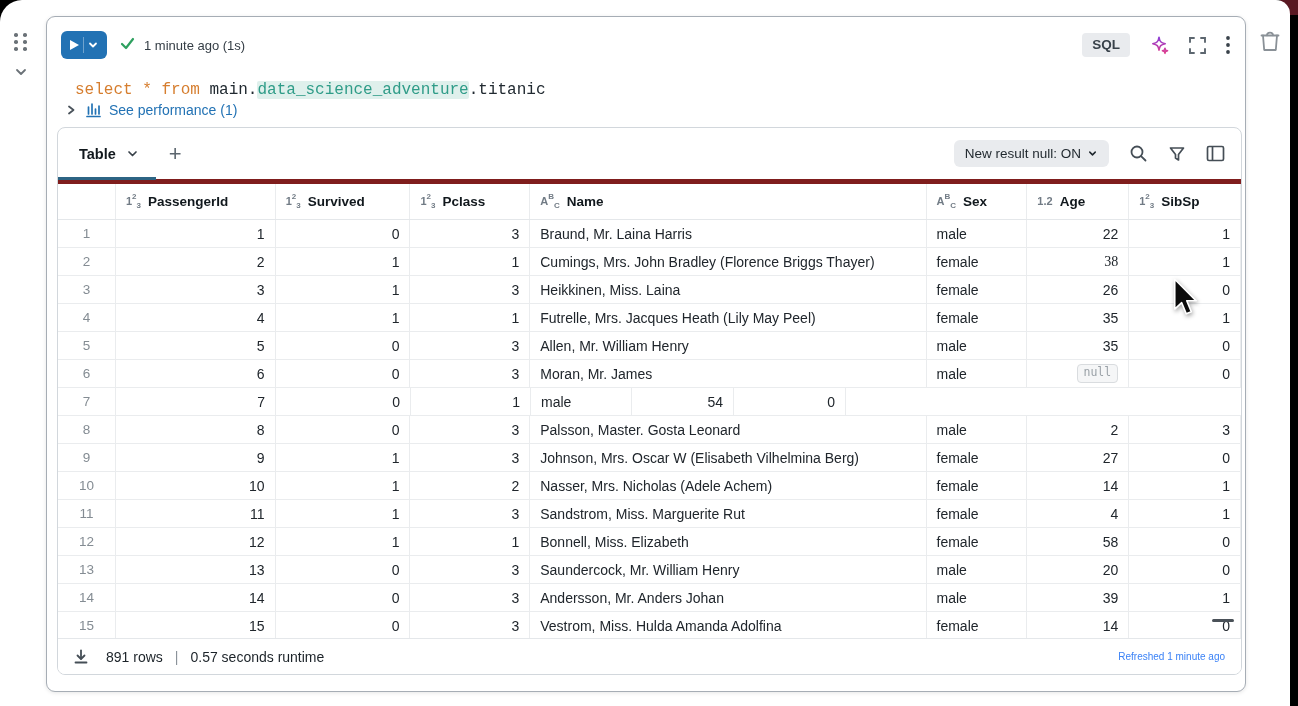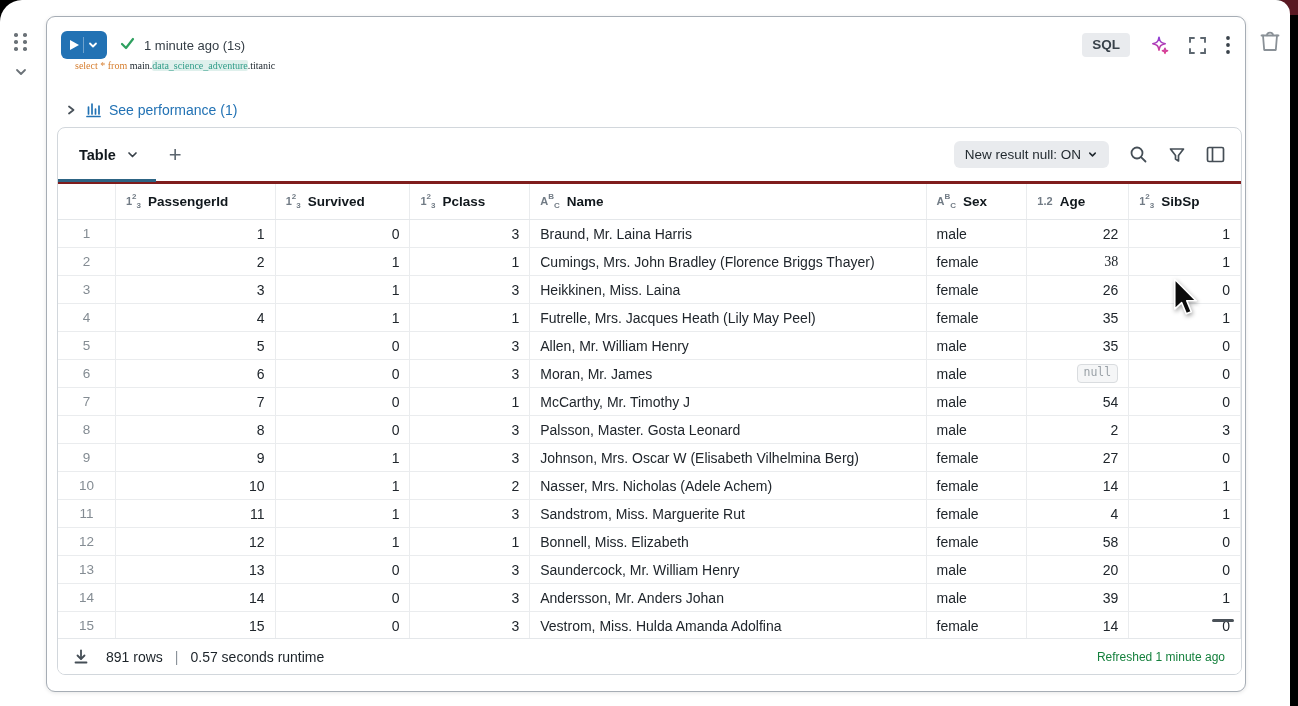--- a/index.html
+++ b/index.html
@@ -31,35 +31,35 @@
     border-bottom:5.5px solid transparent; margin-right:4px; }
   .run-btn .split { width:1px; height:16px; background:rgba(255,255,255,.35); margin-right:3px; }
   .check { margin-left:12px; }
   .time-label { margin-left:8px; font-size:13px; color:#343d45; }
   .hdr-right { margin-left:auto; display:flex; align-items:center; gap:18px; }
   .sql-pill { background:#e9ebee; color:#39424a; font-size:13.5px; font-weight:bold;
     border-radius:4px; padding:5px 10px; line-height:1; }
   .icon-btn { background:none; border:none; padding:0; cursor:pointer; display:flex; align-items:center; }
 
   
-  .code-line { position:absolute; left:28px; top:43px; font-family:Liberation Serif, serif;
-    font-size:10px; white-space:pre; color:#212a31; }
+  .code-line { position:absolute; left:28px; top:64px; font-family:Liberation Mono, monospace;
+    font-size:16px; white-space:pre; color:#212a31; }
   .code-line .kw { color:#d67e2f; }
   .code-line .ident { color:#212a31; }
   .code-line .schema { color:#2f9c88; background:#dff0ec; border-radius:2px; }
 
   .perf-row { position:absolute; left:18px; top:82px; height:22px; display:flex; align-items:center; gap:8px; }
   .perf-chevron { color:#4a535b; }
   .perf-link { color:#2272b4; font-size:14px; cursor:pointer; display:flex; align-items:center; gap:7px; }
 
   
   .results-card { position:absolute; left:10px; top:110px; width:1185px; height:548px;
     border:1px solid #d2d7dc; border-radius:8px; background:#fff; overflow:hidden; }
 
-  .tabbar { position:relative; height:56px; border-bottom:3px solid #7f1d1d;
+  .tabbar { position:relative; height:56px; border-bottom:5px solid #7f1d1d;
     display:flex; align-items:center; padding:0 16px; }
   .tab-active { display:flex; align-items:center; gap:10px; margin-left:5px; cursor:pointer; }
   .tab-active .lbl { font-size:14.5px; font-weight:bold; color:#11181d; }
   .tab-underline { position:absolute; left:0; bottom:-1px; width:98px; height:3px; background:#2d6484; }
   .add-tab { margin-left:30px; background:none; border:none; font-size:22px; color:#5c666f; cursor:pointer; line-height:1; }
   .tab-right { margin-left:auto; display:flex; align-items:center; gap:20px; }
   .nrt-pill { background:#e9ebee; border:none; border-radius:6px; padding:6px 11px;
     font-size:13.5px; color:#1f272d; display:flex; align-items:center; gap:6px; cursor:pointer; }
 
   
@@ -78,21 +78,21 @@
   .ticon sub { font-size:8px; vertical-align:-3px; }
   .null-badge { font-family:"DejaVu Sans Mono", monospace; font-size:11.5px; color:#9aa1a7;
     background:#f5f6f7; border:1px solid #d9dcdf; border-radius:4px; padding:1px 6px 2px; line-height:1.2; }
 
   
   .res-footer { position:absolute; left:0; right:0; bottom:0; height:36px; border-top:1px solid #e4e7ea;
     display:flex; align-items:center; padding:0 14px; background:#fff; }
   .res-footer .stats { display:flex; align-items:center; gap:12px; margin-left:16px;
     font-size:14px; color:#1c2329; }
   .res-footer .sep { color:#8b939a; }
-  .refreshed { margin-left:auto; font-size:12px; color:#15803d; margin-right:2px; }
+  .refreshed { margin-left:auto; font-size:10px; color:#3b82f6; margin-right:2px; }
 
   .trash-btn { position:absolute; left:1259px; top:29px; background:none; border:none; cursor:pointer; }
 
   .hscroll-thumb { position:absolute; left:1212px; top:619px; width:22px; height:3px;
     background:#4a5158; border-radius:2px; }
 
   .cursor { position:absolute; left:1172px; top:278px; filter:drop-shadow(1px 2px 2px rgba(0,0,0,.35)); }
 </style>
 </head>
 <body>
@@ -312,21 +312,20 @@
               <div class="dcell align-right" style="width: 102px; align-items: center;">
                 <span class="null-badge">null</span>
               </div>
               <div class="dcell align-right" style="width: 112px;">0</div>
             </div>
             <div class="tbl-row">
               <div class="dcell rownum" style="width: 58px;">7</div>
               <div class="dcell align-right" style="width: 160px;">7</div>
               <div class="dcell align-right" style="width: 135px;">0</div>
               <div class="dcell align-right" style="width: 120px;">1</div>
-              <div class="dcell" style="width: 397px;">McCarthy, Mr. Timothy J</div>
               <div class="dcell" style="width: 101px;">male</div>
               <div class="dcell align-right" style="width: 102px;">54</div>
               <div class="dcell align-right" style="width: 112px;">0</div>
             </div>
             <div class="tbl-row">
               <div class="dcell rownum" style="width: 58px;">8</div>
               <div class="dcell align-right" style="width: 160px;">8</div>
               <div class="dcell align-right" style="width: 135px;">0</div>
               <div class="dcell align-right" style="width: 120px;">3</div>
               <div class="dcell" style="width: 397px;">Palsson, Master. Gosta Leonard</div>

